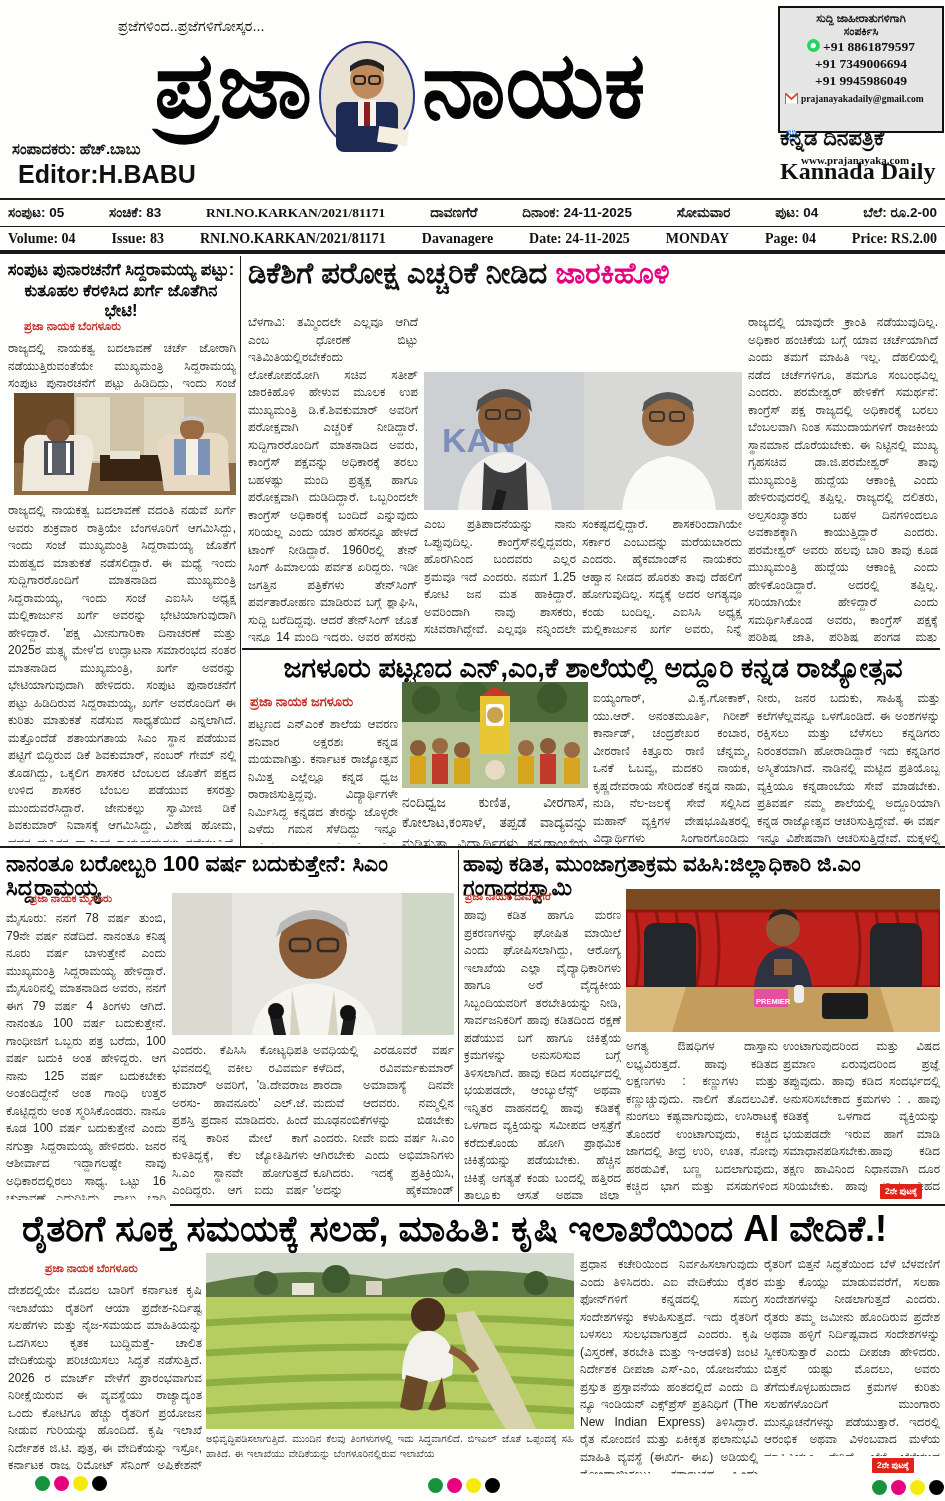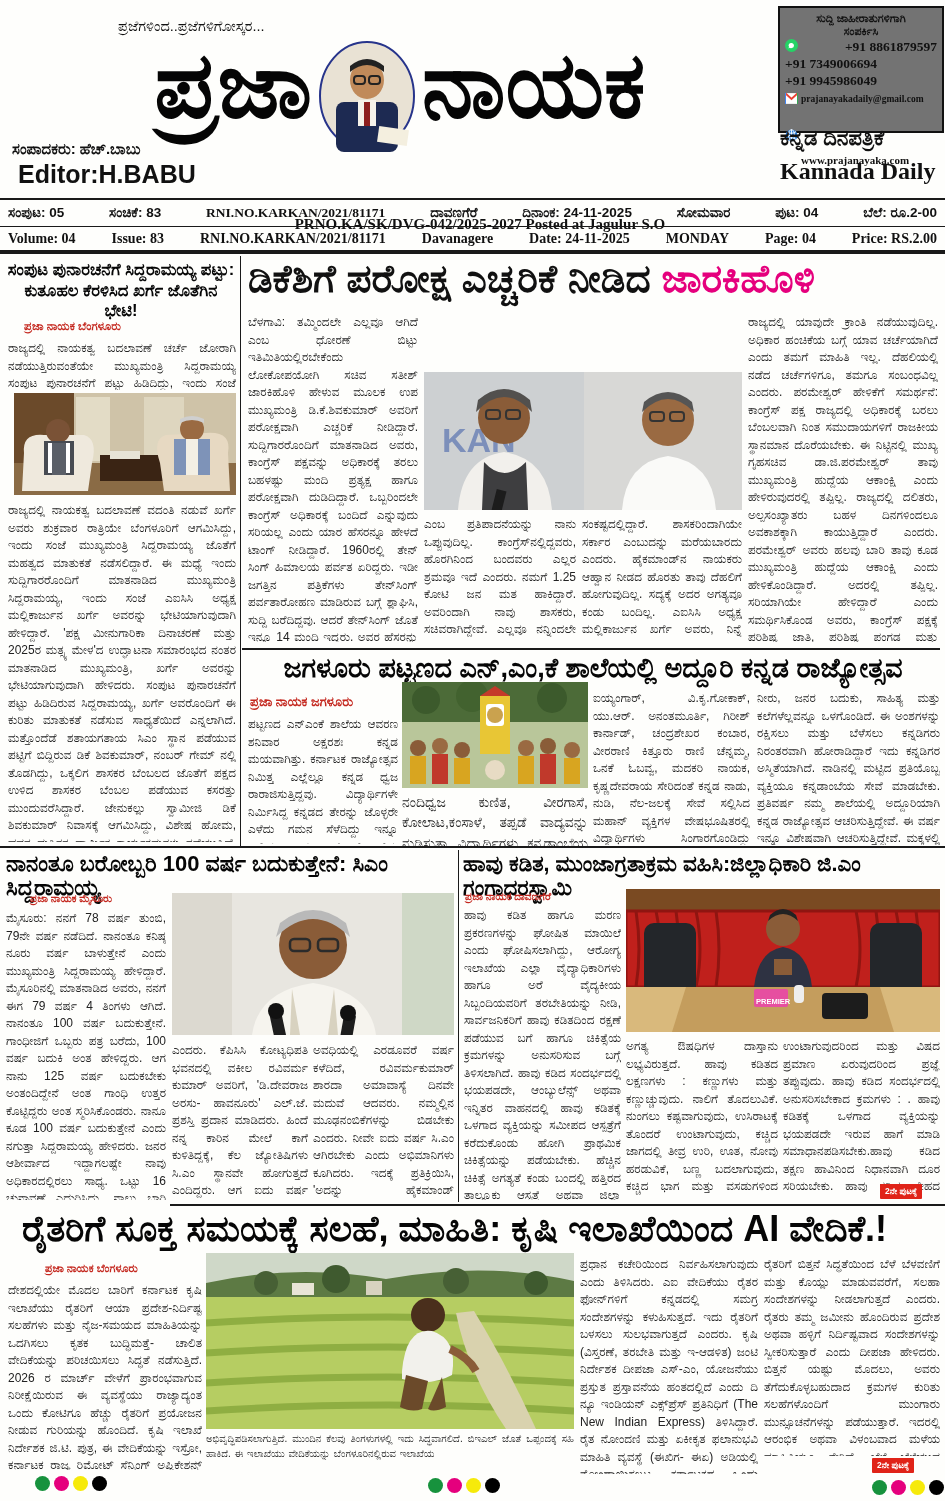--- a/index.html
+++ b/index.html
@@ -10,22 +10,22 @@
   .body-text{font-size:12px;line-height:1.46;text-align:justify;color:#222;overflow:hidden;
              word-spacing:1px;}
   .byline{color:#c4281f;font-weight:bold;font-size:11.5px;}
   .headline{font-weight:bold;color:#060606;letter-spacing:0;}
   .serif{font-family:"Liberation Serif",serif;}
   .center{text-align:center;}
   .dotrow{position:absolute;display:flex;gap:4px;}
   .dot{width:15px;height:15px;border-radius:50%;}
   .cont-box{position:absolute;background:#e02318;color:#fff;font-size:8.5px;font-weight:bold;
             padding:2px 5px;border-radius:1px;}
-  .contact-box{position:absolute;border:2.5px solid #111;background:#737373;padding:4px 5px;}
-  .contact-row{display:flex;align-items:center;gap:3px;justify-content:space-between;}
+  .contact-box{position:absolute;border:2.5px solid #111;background:#e5e5e5;padding:4px 5px;}
+  .contact-row{display:flex;align-items:center;gap:3px;justify-content:center;}
   .phone{font-family:"Liberation Serif",serif;font-weight:bold;font-size:13.5px;line-height:1.25;}
   .small-link{font-family:"Liberation Serif",serif;font-weight:bold;font-size:9.5px;}
   .photo{position:absolute;overflow:hidden;background:#ccc;}
   .photo svg{display:block;}
   .infobar{position:absolute;display:flex;justify-content:space-between;align-items:center;
            font-weight:bold;}
   .kn-info{font-size:13.5px;}
   .en-info{font-family:"Liberation Serif",serif;font-size:14px;}
   .masthead-title{position:absolute;display:flex;align-items:flex-start;justify-content:center;gap:6px;}
   .masthead-word{font-size:92px;font-weight:800;color:#050505;line-height:1;
@@ -49,21 +49,20 @@
         <ellipse cx="49" cy="40" rx="17" ry="19" fill="#c08a5a"></ellipse>
         <path d="M32 32 Q49 18 66 32 L66 26 Q49 12 32 26 Z" fill="#222"></path>
         <rect x="36" y="36" width="11" height="8" rx="3" fill="none" stroke="#222" stroke-width="2"></rect>
         <rect x="51" y="36" width="11" height="8" rx="3" fill="none" stroke="#222" stroke-width="2"></rect>
         <rect x="60" y="88" width="30" height="16" fill="#f4efdf" transform="rotate(8 75 96)"></rect>
       </svg>
     </span>
     <span class="masthead-word">ನಾಯಕ</span>
   </div>
 
-  <div class="abs serif center" style="left:215px;top:216px;width:530px;font-size:15px;font-weight:bold;">PRNO.KA/SK/DVG-042/2025-2027 Posted at Jagulur S.O</div>
 
   <div class="abs" style="left:12px;top:140px;font-size:15px;font-weight:bold;">ಸಂಪಾದಕರು: ಹೆಚ್.ಬಾಬು</div>
   <div class="abs" style="left:10px;top:160px;font-size:25px;font-weight:bold;margin-left:8px;">Editor:H.BABU</div>
 
   <div class="contact-box" style="left:778px;top:6px;width:152px;height:115px;">
     <div class="center" style="font-size:11px;font-weight:bold;">ಸುದ್ದಿ ಜಾಹೀರಾತುಗಳಿಗಾಗಿ</div>
     <div class="center" style="font-size:11px;font-weight:bold;">ಸಂಪರ್ಕಿಸಿ</div>
     <div class="contact-row">
       <span>
         <svg width="13" height="13" viewBox="0 0 13 13">
@@ -152,21 +151,21 @@
       <path d="M166 30 Q178 24 190 30 L190 26 Q178 20 166 26 Z" fill="#cfcfcf"></path>
       <rect x="160" y="46" width="36" height="36" fill="#7e93b8"></rect>
       <rect x="172" y="46" width="12" height="36" fill="#f3efe4"></rect>
     </svg>
   </div>
 
   <div class="abs body-text" style="left:8px;top:502px;width:228px;height:340px;">ರಾಜ್ಯದಲ್ಲಿ ನಾಯಕತ್ವ ಬದಲಾವಣೆ ವದಂತಿ ನಡುವೆ ಖರ್ಗೆ ಅವರು ಶುಕ್ರವಾರ ರಾತ್ರಿಯೇ ಬೆಂಗಳೂರಿಗೆ ಆಗಮಿಸಿದ್ದು, ಇಂದು ಸಂಜೆ ಮುಖ್ಯಮಂತ್ರಿ ಸಿದ್ದರಾಮಯ್ಯ ಜೊತೆಗೆ ಮಹತ್ವದ ಮಾತುಕತೆ ನಡೆಸಲಿದ್ದಾರೆ. ಈ ಮಧ್ಯೆ ಇಂದು ಸುದ್ದಿಗಾರರೊಂದಿಗೆ ಮಾತನಾಡಿದ ಮುಖ್ಯಮಂತ್ರಿ ಸಿದ್ದರಾಮಯ್ಯ, ಇಂದು ಸಂಜೆ ಎಐಸಿಸಿ ಅಧ್ಯಕ್ಷ ಮಲ್ಲಿಕಾರ್ಜುನ ಖರ್ಗೆ ಅವರನ್ನು ಭೇಟಿಯಾಗುವುದಾಗಿ ಹೇಳಿದ್ದಾರೆ. 'ಪಕ್ಷ ಮೀನುಗಾರಿಕಾ ದಿನಾಚರಣೆ ಮತ್ತು 2025ರ ಮತ್ಸ್ಯ ಮೇಳ'ದ ಉದ್ಘಾಟನಾ ಸಮಾರಂಭದ ನಂತರ ಮಾತನಾಡಿದ ಮುಖ್ಯಮಂತ್ರಿ, ಖರ್ಗೆ ಅವರನ್ನು ಭೇಟಿಯಾಗುವುದಾಗಿ ಹೇಳಿದರು. ಸಂಪುಟ ಪುನಾರಚನೆಗೆ ಪಟ್ಟು ಹಿಡಿದಿರುವ ಸಿದ್ದರಾಮಯ್ಯ, ಖರ್ಗೆ ಅವರೊಂದಿಗೆ ಈ ಕುರಿತು ಮಾತುಕತೆ ನಡೆಸುವ ಸಾಧ್ಯತೆಯಿದೆ ಎನ್ನಲಾಗಿದೆ. ಮತ್ತೊಂದೆಡೆ ಶತಾಯಗತಾಯ ಸಿಎಂ ಸ್ಥಾನ ಪಡೆಯುವ ಪಟ್ಟಿಗೆ ಬಿದ್ದಿರುವ ಡಿಕೆ ಶಿವಕುಮಾರ್, ನಂಬರ್ ಗೇಮ್ ನಲ್ಲಿ ತೊಡಗಿದ್ದು, ಒಕ್ಕಲಿಗ ಶಾಸಕರ ಬೆಂಬಲದ ಜೊತೆಗೆ ಪಕ್ಷದ ಉಳಿದ ಶಾಸಕರ ಬೆಂಬಲ ಪಡೆಯುವ ಕಸರತ್ತು ಮುಂದುವರೆಸಿದ್ದಾರೆ. ಜೇನುಕಲ್ಲು ಸ್ವಾಮೀಜಿ ಡಿಕೆ ಶಿವಕುಮಾರ್ ನಿವಾಸಕ್ಕೆ ಆಗಮಿಸಿದ್ದು, ವಿಶೇಷ ಹೋಮ, ಹವನ ಮತ್ತಿತರ ಧಾರ್ಮಿಕ ಕಾರ್ಯಕ್ರಮಗಳು ನಡೆಯುತ್ತಿವೆ. ಒಟ್ಟಾರೆ, ರಾಜ್ಯದಲ್ಲಿ ನಾಯಕತ್ವ ಬದಲಾವಣೆ ವದಂತಿ ನಡುವೆ ಇಂದು ಸಂಜೆ ನಡೆಯಲಿರುವ ಸಿದ್ದರಾಮಯ್ಯ- ಖರ್ಗೆ ಮಾತುಕತೆಯತ್ತ ಎಲ್ಲರ ಕಣ್ಣು ನೆಟ್ಟಿದೆ.</div>
 
   <div class="rule" style="left:240px;top:256px;width:1px;height:590px;"></div>
 
-  <div class="abs" style="left:248px;top:258px;width:692px;font-size:39px;font-weight:bold;line-height:1.1;white-space:nowrap;">
+  <div class="abs" style="left:248px;top:258px;width:692px;font-size:29px;font-weight:bold;line-height:1.1;white-space:nowrap;">
     <span>ಡಿಕೆಶಿಗೆ ಪರೋಕ್ಷ ಎಚ್ಚರಿಕೆ ನೀಡಿದ</span>
     <span style="color:#e5007d;">ಜಾರಕಿಹೊಳಿ</span>
   </div>
 
   <div class="abs body-text" style="left:248px;top:314px;width:170px;height:328px;">ಬೆಳಗಾವಿ: ತಮ್ಮಿಂದಲೇ ಎಲ್ಲವೂ ಆಗಿದೆ ಎಂಬ ಧೋರಣೆ ಬಿಟ್ಟು ಇತಿಮಿತಿಯಲ್ಲಿರಬೇಕೆಂದು ಲೋಕೋಪಯೋಗಿ ಸಚಿವ ಸತೀಶ್ ಜಾರಕಿಹೊಳಿ ಹೇಳುವ ಮೂಲಕ ಉಪ ಮುಖ್ಯಮಂತ್ರಿ ಡಿ.ಕೆ.ಶಿವಕುಮಾರ್ ಅವರಿಗೆ ಪರೋಕ್ಷವಾಗಿ ಎಚ್ಚರಿಕೆ ನೀಡಿದ್ದಾರೆ. ಸುದ್ದಿಗಾರರೊಂದಿಗೆ ಮಾತನಾಡಿದ ಅವರು, ಕಾಂಗ್ರೆಸ್ ಪಕ್ಷವನ್ನು ಅಧಿಕಾರಕ್ಕೆ ತರಲು ಬಹಳಷ್ಟು ಮಂದಿ ಪ್ರತ್ಯಕ್ಷ ಹಾಗೂ ಪರೋಕ್ಷವಾಗಿ ದುಡಿದಿದ್ದಾರೆ. ಒಬ್ಬರಿಂದಲೇ ಕಾಂಗ್ರೆಸ್ ಅಧಿಕಾರಕ್ಕೆ ಬಂದಿದೆ ಎನ್ನುವುದು ಸರಿಯಲ್ಲ ಎಂದು ಯಾರ ಹೆಸರನ್ನೂ ಹೇಳದೆ ಟಾಂಗ್ ನೀಡಿದ್ದಾರೆ. 1960ರಲ್ಲಿ ತೇನ್ ಸಿಂಗ್ ಹಿಮಾಲಯ ಪರ್ವತ ಏರಿದ್ದರು. ಇಡೀ ಜಗತ್ತಿನ ಪತ್ರಿಕೆಗಳು ತೇನ್‌ಸಿಂಗ್ ಪರ್ವತಾರೋಹಣ ಮಾಡಿರುವ ಬಗ್ಗೆ ಶ್ಲಾಘಿಸಿ, ಸುದ್ದಿ ಬರೆದಿದ್ದವು. ಆದರೆ ತೇನ್‌ಸಿಂಗ್ ಜೊತೆ ಇನ್ನೂ 14 ಮಂದಿ ಇದ್ದರು. ಅವರ ಹೆಸರನ್ನು ಯಾರೂ ಗುರುತಿಸಲಿಲ್ಲ. ಚಹಾ ಮಾಡುವವರು, ಅಡುಗೆ ಮಾಡುವವರು, ಟೆಂಟ್ ಹೊರುವವರು ಇದ್ದರು ಎಂದು ಹೇಳಿದರು. ಕಾಂಗ್ರೆಸ್ ಪಕ್ಷ ಅಧಿಕಾರಕ್ಕೆ ಬರಲು 14 ಮತ್ತು ಅದಕ್ಕಿಂತಲೂ ಹೆಚ್ಚು ಜನರ ಕೊಡುಗೆ ಇದೆ, ಕೆಲವರಿಂದ ಮಾತ್ರ ಪಕ್ಷ ಅಧಿಕಾರಕ್ಕೆ ಬಂದಿದೆ</div>
 
   <div class="photo" style="left:424px;top:372px;width:318px;height:138px;">
     <svg width="318" height="138" viewBox="0 0 318 138">
       <rect width="318" height="138" fill="#d8d8d6"></rect>
       <rect x="0" y="0" width="160" height="138" fill="#cdd0d2"></rect>

